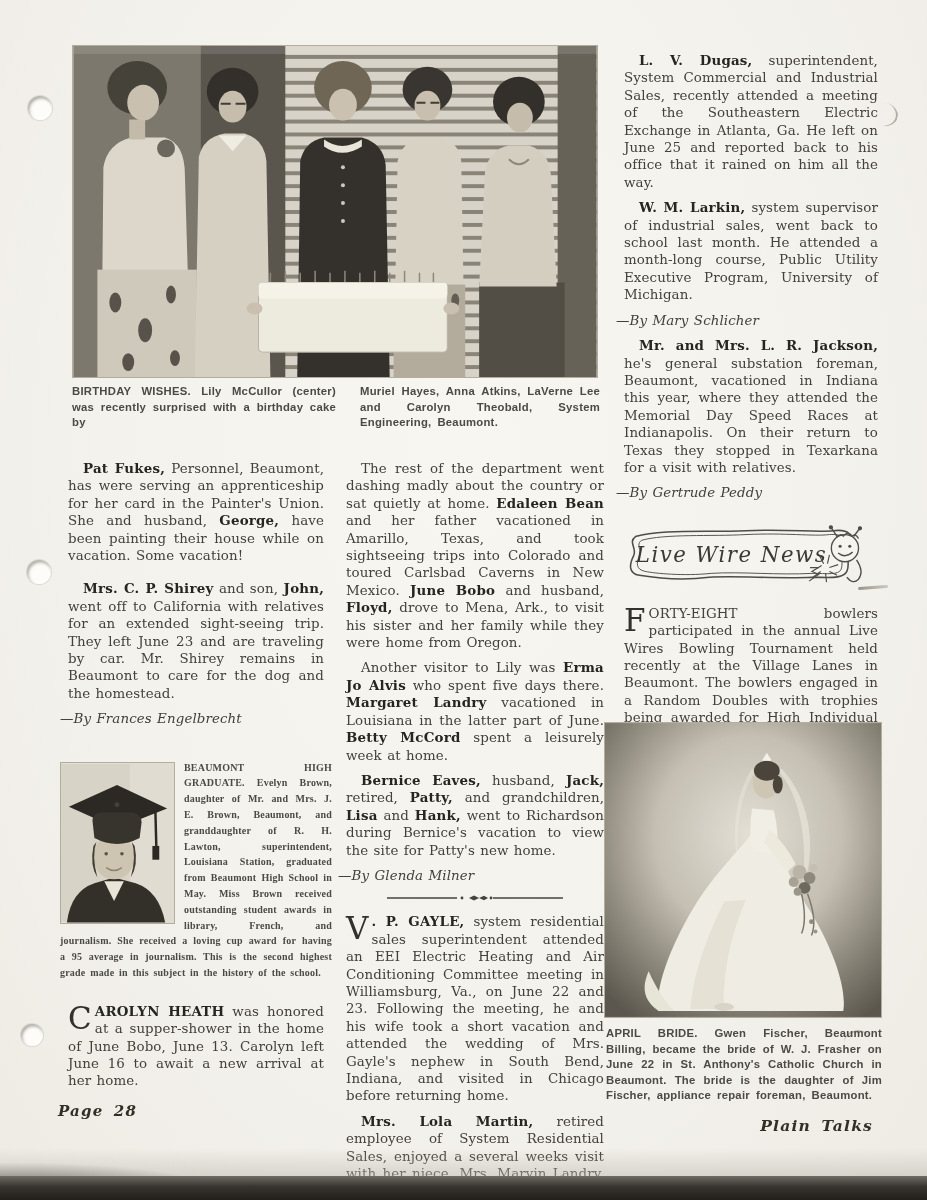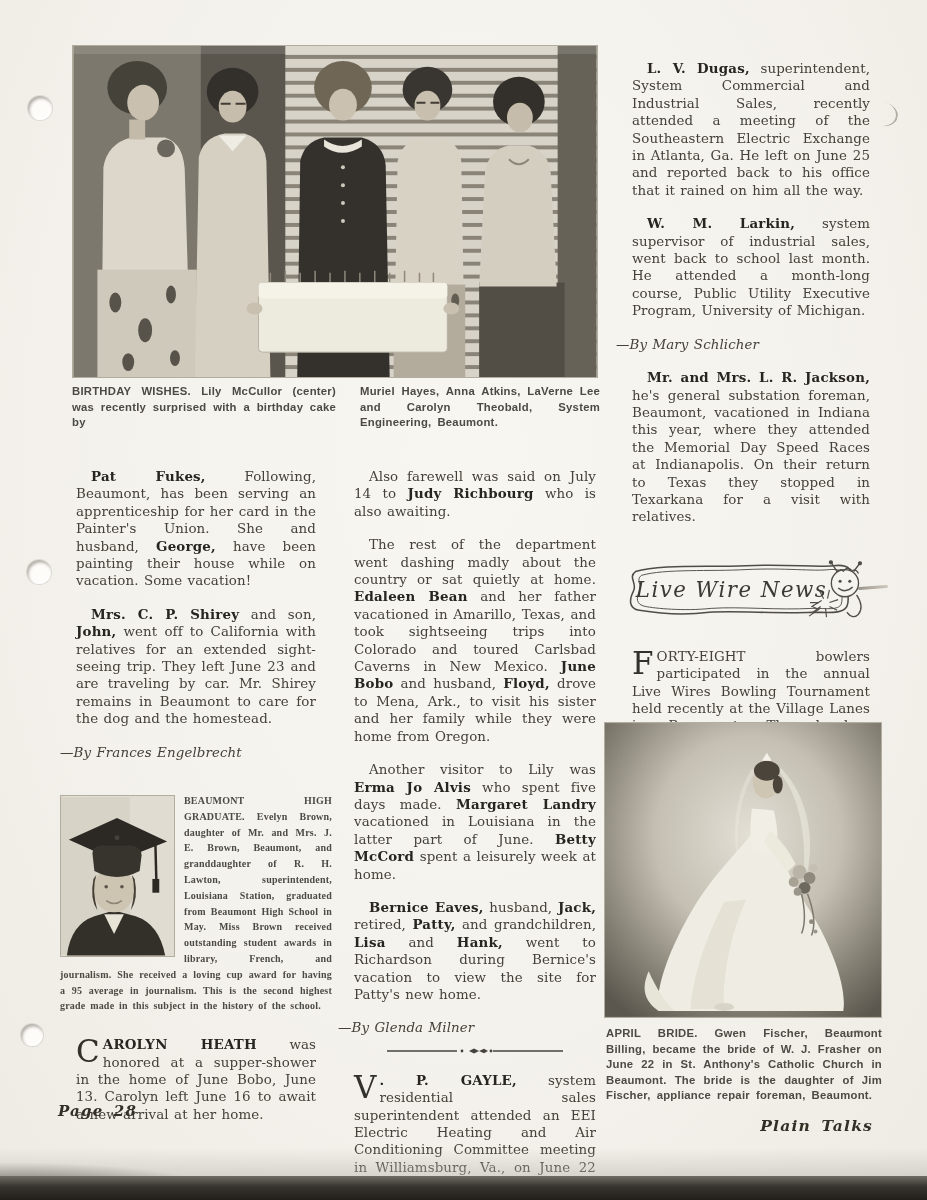--- a/index.html
+++ b/index.html
@@ -1,21 +1,21 @@
 <!DOCTYPE html>
 <html><head>
 <meta charset="utf-8">
 <style>
   html,body{margin:0;padding:0;background:#e9e7e1;}
   .sheet{position:relative;width:927px;height:1200px;overflow:hidden;
     background:radial-gradient(ellipse at 50% 38%, #f8f6f1 0%, #f4f2ec 55%, #edebe4 100%);
     font-family:"DejaVu Serif",serif;color:#403e38;}
   
   .col{position:absolute;}
-  .col p{margin:16px;font-size:13.4px;line-height:17.4px;text-align:justify;
+  .col p{margin:8px;font-size:13.4px;line-height:17.4px;text-align:justify;
     text-indent:15px;letter-spacing:.1px;word-spacing:1px;color:#43413a;}
   .col p b{color:#26251f;letter-spacing:.2px;}
   .col-left{left:60px;top:452px;width:272px;}
   .col-mid{left:338px;top:452px;width:274px;}
   .col-right{left:616px;top:44px;width:270px;}
   .gap1{margin-top:16px !important;}
   .byline{font-style:italic;text-align:right;font-size:14.6px;color:#34322c;
     margin:3px 4px 5px 0 !important;text-indent:0 !important;letter-spacing:.6px;word-spacing:3px;}
   .nodent{text-indent:0 !important;}
   .dropcap{float:left;font-size:31px;line-height:26px;padding:2px 3px 0 0;color:#33312b;}
@@ -141,21 +141,21 @@
         <ellipse cx="182" cy="264" rx="8" ry="6" fill="#c9c0af"></ellipse>
         <ellipse cx="380" cy="264" rx="8" ry="6" fill="#c9c0af"></ellipse>
       </g>
       <rect width="526" height="8" fill="#ffffff" opacity="0.12"></rect>
     </svg>
   </div>
   <div class="caption" style="left:72px;top:384px;width:264px;">BIRTHDAY WISHES. Lily McCullor (center) was recently surprised with a birthday cake by</div>
   <div class="caption" style="left:360px;top:384px;width:240px;">Muriel Hayes, Anna Atkins, LaVerne Lee and Carolyn Theobald, System Engineering, Beaumont.</div>
 
   <div class="col col-left">
-    <p><b>Pat Fukes,</b><span> Following, Beaumont, has been serving an apprenticeship for her card in the Painter's Union. She and husband, </span><b>George,</b><span> have been painting their house while on vacation. Some vacation!</span></p>
+    <p><b>Pat Fukes,</b><span> Personnel, Beaumont, has were serving an apprenticeship for her card in the Painter's Union. She and husband, </span><b>George,</b><span> have been painting their house while on vacation. Some vacation!</span></p>
     <p class="gap1"><b>Mrs. C. P. Shirey</b><span> and son, </span><b>John,</b><span> went off to California with relatives for an extended sight-seeing trip. They left June 23 and are traveling by car. Mr. Shirey remains in Beaumont to care for the dog and the homestead.</span></p>
     <p class="byline">—By Frances Engelbrecht</p>
     <div class="grad-wrap">
       <div class="grad-photo">
         <svg width="113" height="160" viewBox="0 0 115 162">
           <rect width="115" height="162" fill="#d8d3c7"></rect>
           <rect x="70" width="45" height="162" fill="#e1dcd1"></rect>
           <path d="M6,162 Q10,130 34,122 L54,116 L76,122 Q100,130 106,162 Z" fill="#332f29"></path>
           <polygon points="44,120 54,140 64,120" fill="#e8e4d8"></polygon>
           <ellipse cx="54" cy="95" rx="21" ry="23" fill="#cdc4b2"></ellipse>
@@ -170,23 +170,22 @@
           <path d="M96,46 L97,84" stroke="#2c2925" stroke-width="2.5"></path>
           <rect x="93" y="84" width="7" height="14" fill="#2c2925"></rect>
         </svg>
       </div>
       <span>BEAUMONT HIGH GRADUATE. Evelyn Brown, daughter of Mr. and Mrs. J. E. Brown, Beaumont, and granddaughter of R. H. Lawton, superintendent, Louisiana Station, graduated from Beaumont High School in May. Miss Brown received outstanding student awards in library, French, and journalism. She received a loving cup award for having a 95 average in journalism. This is the second highest grade made in this subject in the history of the school.</span>
     </div>
     <p class="nodent" style="margin-top:22px;"><span class="dropcap">C</span><b>AROLYN HEATH</b><span> was honored at a supper-shower in the home of June Bobo, June 13. Carolyn left June 16 to await a new arrival at her home.</span></p>
   </div>
 
   <div class="col col-mid">
-    <p><span>Also farewell was said on July 14 to </span><b>Judy Richbourg</b><span> who is also awaiting.</span></p>
     <p><span>The rest of the department went dashing madly about the country or sat quietly at home. </span><b>Edaleen Bean</b><span> and her father vacationed in Amarillo, Texas, and took sightseeing trips into Colorado and toured Carlsbad Caverns in New Mexico. </span><b>June Bobo</b><span> and husband, </span><b>Floyd,</b><span> drove to Mena, Ark., to visit his sister and her family while they were home from Oregon.</span></p>
-    <p><span>Another visitor to Lily was </span><b>Erma Jo Alvis</b><span> who spent five days made. </span><b>Margaret Landry</b><span> vacationed in Louisiana in the latter part of June. </span><b>Betty McCord</b><span> spent a leisurely week at home.</span></p>
+    <p><span>Another visitor to Lily was </span><b>Erma Jo Alvis</b><span> who spent five days there. </span><b>Margaret Landry</b><span> vacationed in Louisiana in the latter part of June. </span><b>Betty McCord</b><span> spent a leisurely week at home.</span></p>
     <p><b>Bernice Eaves,</b><span> husband, </span><b>Jack,</b><span> retired, </span><b>Patty,</b><span> and grandchildren, </span><b>Lisa</b><span> and </span><b>Hank,</b><span> went to Richardson during Bernice's vacation to view the site for Patty's new home.</span></p>
     <p class="byline">—By Glenda Milner</p>
     <svg class="divider" width="176" height="10" viewBox="0 0 176 10">
       <path d="M0,5 H70" stroke="#45433e" stroke-width="1.3"></path>
       <path d="M106,5 H176" stroke="#45433e" stroke-width="1.3"></path>
       <g fill="#45433e">
           <circle cx="75" cy="5" r="1.4"></circle>
           <polygon points="82,5 87,2.5 92,5 87,7.5"></polygon>
           <polygon points="92,5 97,2.8 101,5 97,7.2"></polygon>
           <circle cx="104" cy="5" r="1.4"></circle>
@@ -194,20 +193,21 @@
     </svg>
     <p class="nodent"><span class="dropcap">V</span><b>. P. GAYLE,</b><span> system residential sales superintendent attended an EEI Electric Heating and Air Conditioning Committee meeting in Williamsburg, Va., on June 22 and 23. Following the meeting, he and his wife took a short vacation and attended the wedding of Mrs. Gayle's nephew in South Bend, Indiana, and visited in Chicago before returning home.</span></p>
     <p><b>Mrs. Lola Martin,</b><span> retired employee of System Residential Sales, enjoyed a several weeks visit with her niece, Mrs. Marvin Landry, a former Gulf Stater, in Mount Holley, New Jersey.</span></p>
   </div>
 
   <div class="col col-right">
     <p><b>L. V. Dugas,</b><span> superintendent, System Commercial and Industrial Sales, recently attended a meeting of the Southeastern Electric Exchange in Atlanta, Ga. He left on June 25 and reported back to his office that it rained on him all the way.</span></p>
     <p><b>W. M. Larkin,</b><span> system supervisor of industrial sales, went back to school last month. He attended a month-long course, Public Utility Executive Program, University of Michigan.</span></p>
     <p class="byline">—By Mary Schlicher</p>
     <p><b>Mr. and Mrs. L. R. Jackson,</b><span> he's general substation foreman, Beaumont, vacationed in Indiana this year, where they attended the Memorial Day Speed Races at Indianapolis. On their return to Texas they stopped in Texarkana for a visit with relatives.</span></p>
+    <p class="byline">—By Gertrude Peddy</p>
     <svg class="banner" width="258" height="64" viewBox="0 0 258 66">
       <path d="M14,16 C40,8 90,12 128,10 C170,8 200,12 218,10 C236,8 238,16 234,24 C230,34 236,44 232,52 C228,60 214,58 196,58 C160,60 120,56 90,58 C60,62 30,58 18,56 C6,54 8,44 12,36 C16,28 6,22 14,16 Z" fill="#f6f4ee" stroke="#4f4d48" stroke-width="1.6"></path>
       <path d="M20,20 C44,13 92,16 128,14 C168,12 198,16 214,14 C228,13 230,18 227,25 C224,33 229,43 226,50 C223,56 212,54 196,54 C162,56 122,52 92,54 C64,57 34,54 24,52 C14,50 15,43 18,36 C21,29 14,25 20,20 Z" fill="none" stroke="#54524c" stroke-width="1"></path>
       <text x="113" y="42" text-anchor="middle" font-family="DejaVu Serif, serif" font-style="italic" font-size="22" letter-spacing="1.5" fill="#3c3a35">Live Wire News</text>
       <g stroke="#504e48" fill="none" stroke-width="1.4">
         <circle cx="230" cy="28" r="14" fill="#f6f4ee"></circle>
         <path d="M221,17 Q225,12 229,16 M229,15 Q233,10 237,15 M237,16 Q241,12 244,18"></path>
         <path d="M222,16 L216,7 M239,16 L245,8"></path>
         <circle cx="215.5" cy="6.5" r="1.5" fill="#504e48"></circle>
           <circle cx="245.5" cy="7.5" r="1.5" fill="#504e48"></circle>

